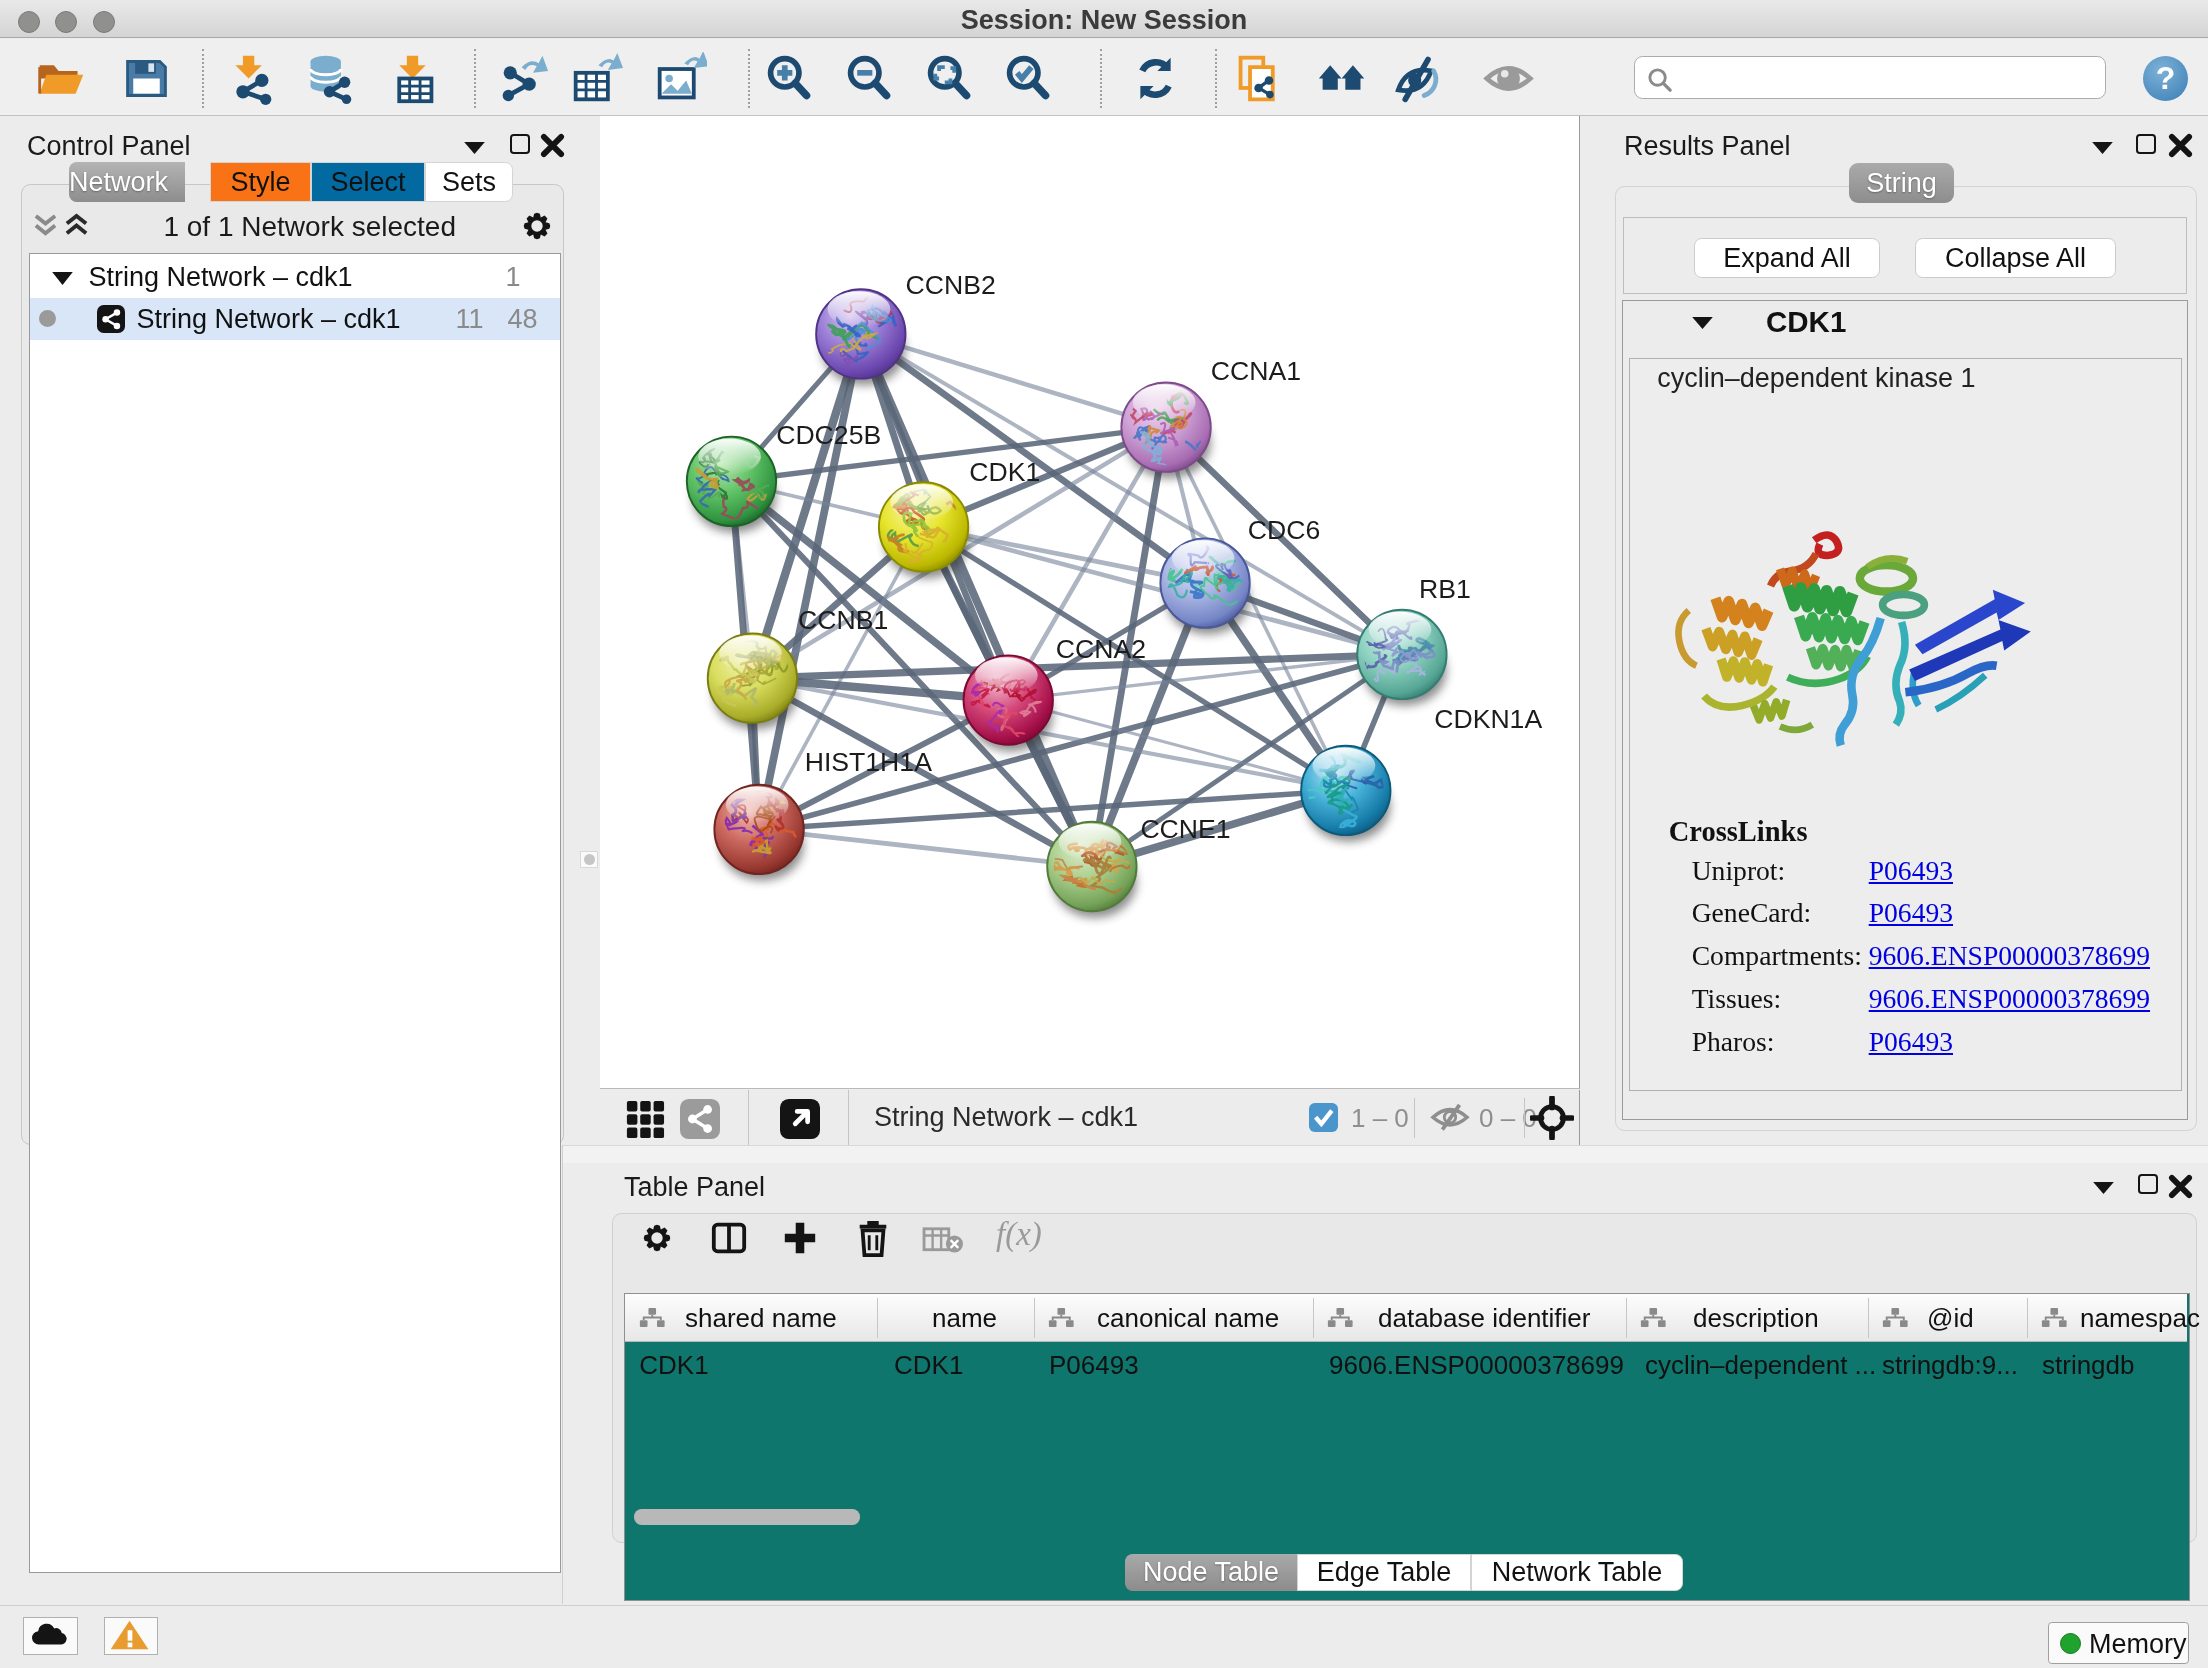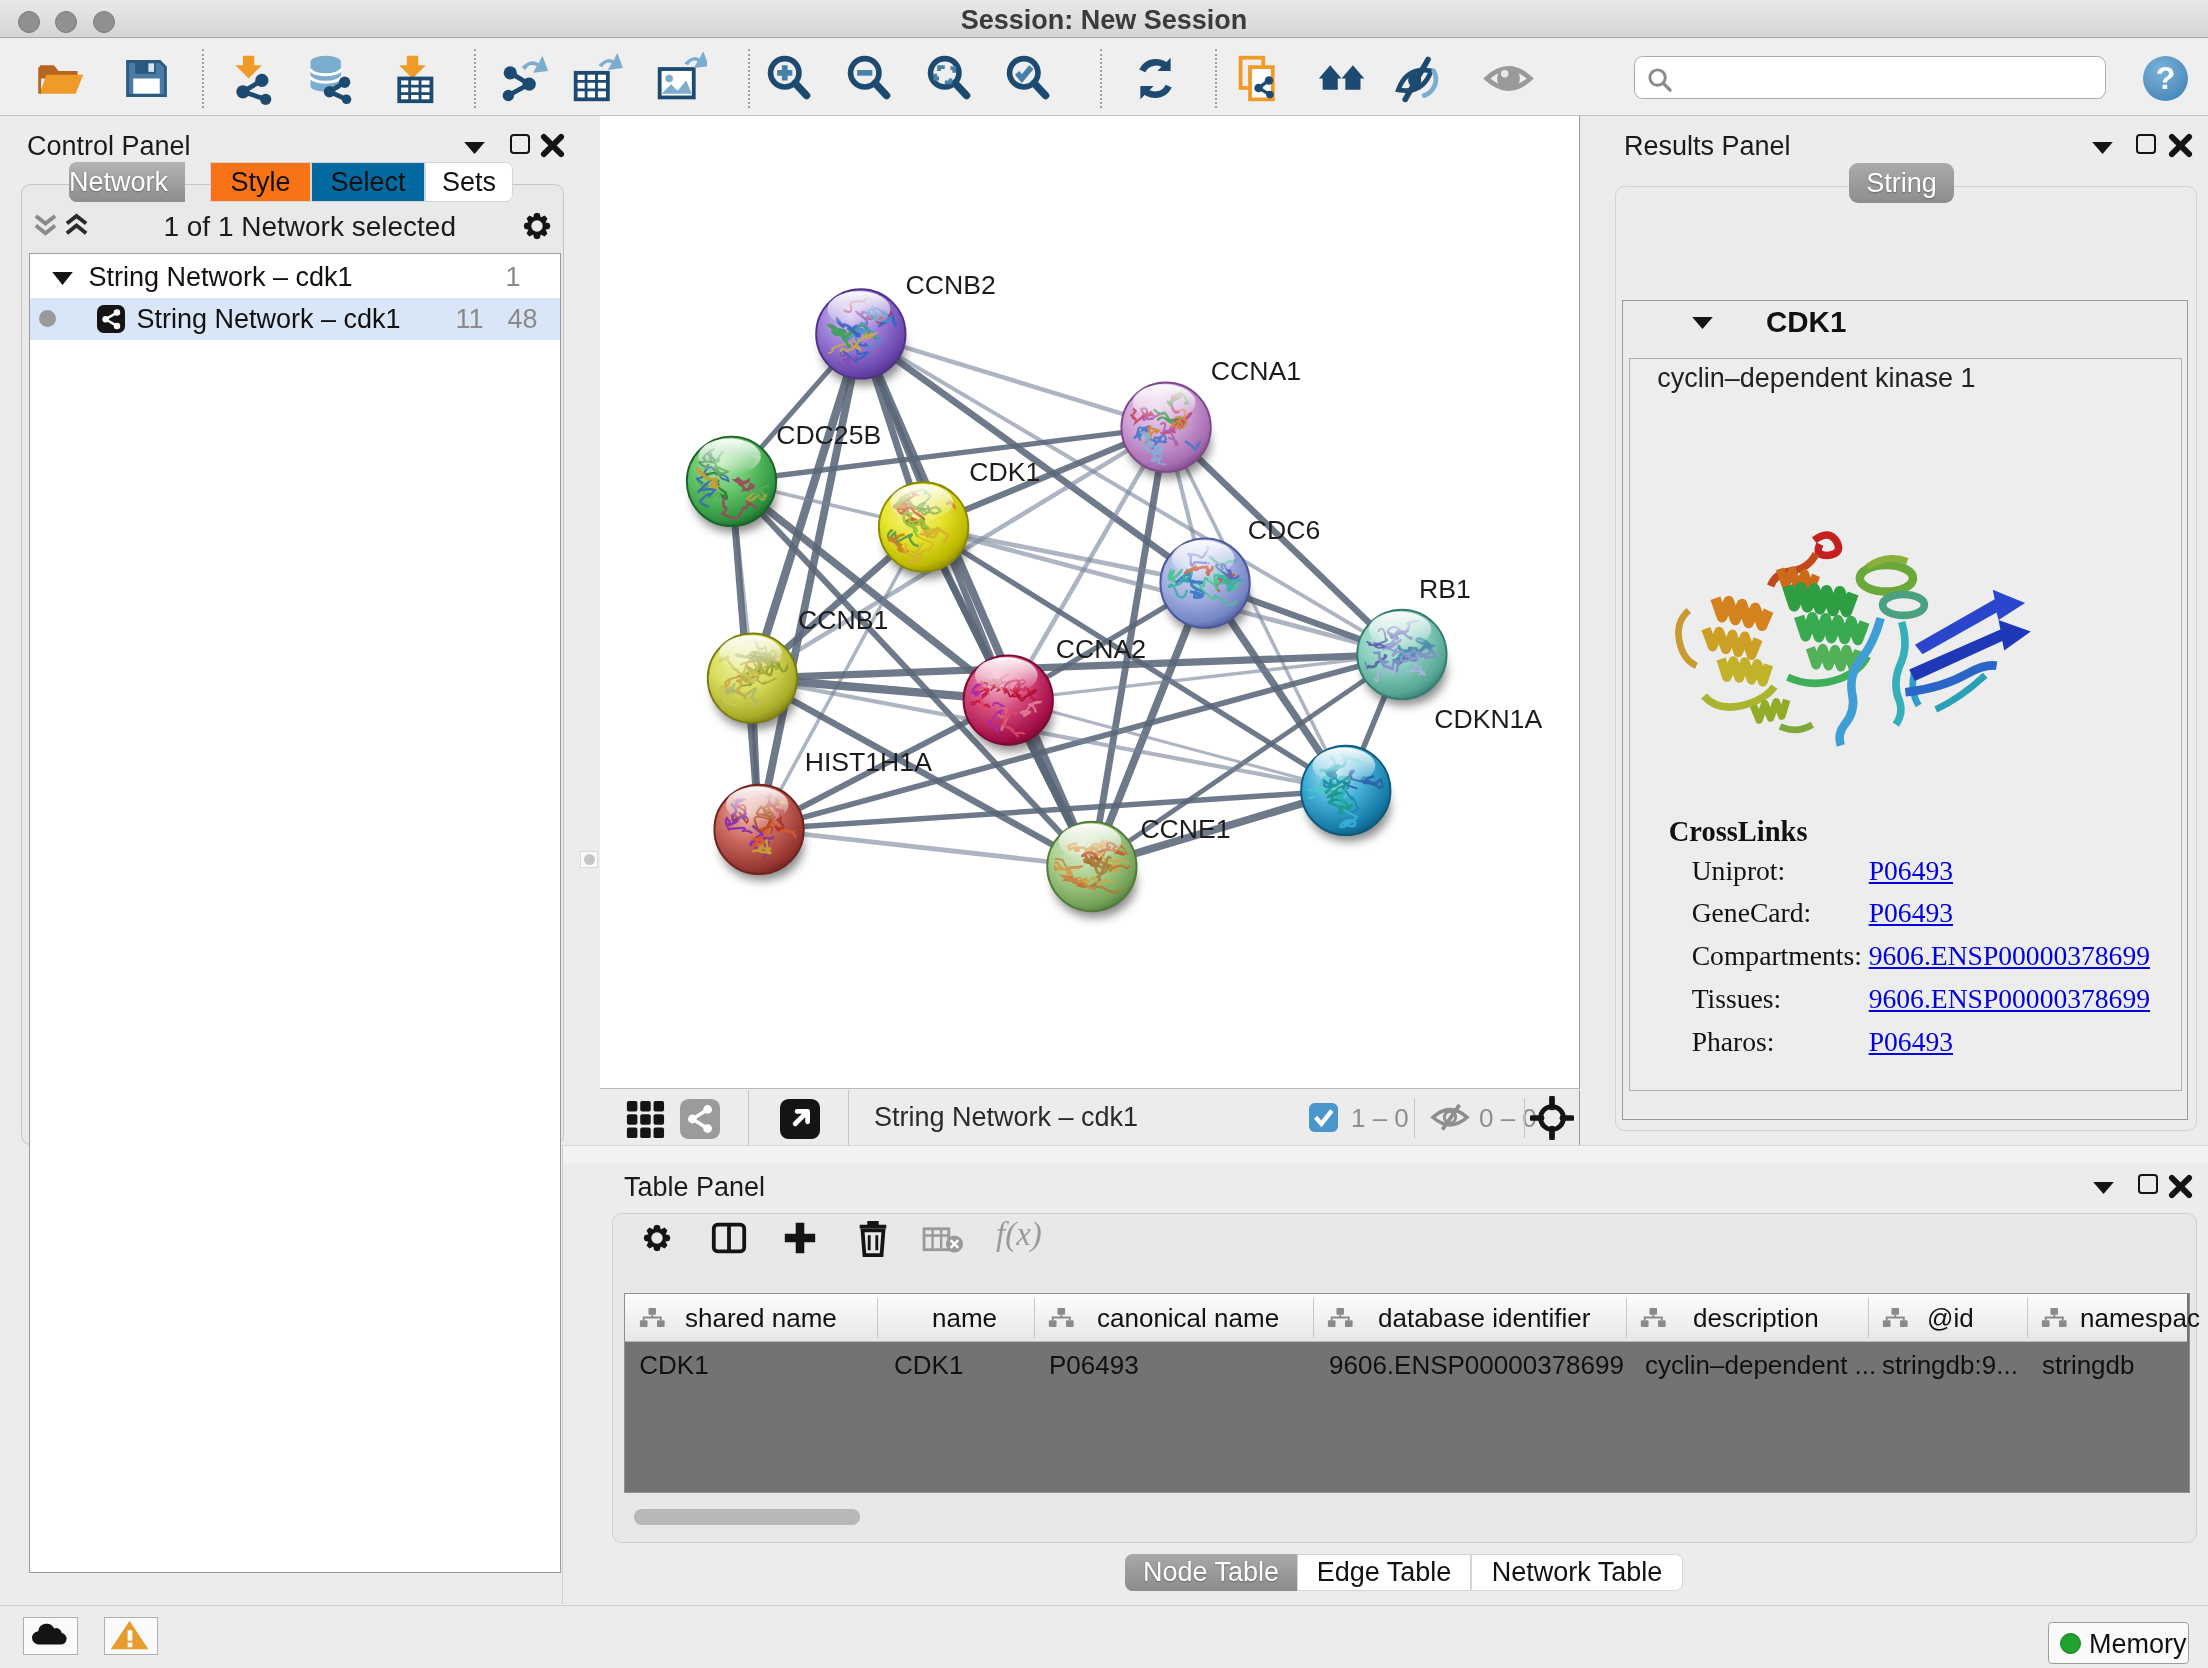--- a/index.html
+++ b/index.html
@@ -646,20 +646,24 @@
     <div class="abs" style="left:42px;top:15px;font-size:27px;color:#1a1a1a">Results Panel</div>
     <svg class="abs" style="left:508px;top:24px" width="25" height="15" viewBox="0 0 26 16">
       <path d="M2 2 h22 L13 15 Z" fill="#141414"></path>
     </svg>
     <span class="sq abs" style="left:554px;top:18px"></span>
     <svg class="abs" style="left:586px;top:17px" width="25" height="25" viewBox="0 0 26 26">
       <path d="M4 4 L22 22 M22 4 L4 22" stroke="#141414" stroke-width="6" stroke-linecap="round"></path>
     </svg>
     <div class="abs" style="left:267px;top:47px;width:105px;height:40px;background:linear-gradient(#aaa,#8d8d8d);border-radius:9px;color:#fff;font-size:27px;text-align:center;line-height:40px;text-shadow:0 1px 1.9px #666;z-index:3">String</div>
     <div class="abs" style="left:33px;top:70px;width:582px;height:945px;background:#ececec;border:1px solid #d2d2d2;border-radius:9.5px"></div>
+    <div class="abs" style="left:41px;top:101px;width:564px;height:77px;border:1px solid #bdbdbd">
+      <div class="abs" style="left:70px;top:20px;width:186px;height:40px;background:#fff;border:1px solid #cbcbcb;border-radius:7.6px;font-size:27px;text-align:center;line-height:38px;color:#111">Expand All</div>
+      <div class="abs" style="left:291px;top:20px;width:201px;height:40px;background:#fff;border:1px solid #cbcbcb;border-radius:7.6px;font-size:27px;text-align:center;line-height:38px;color:#111">Collapse All</div>
+    </div>
     <div class="abs" style="left:40px;top:184px;width:566px;height:820px;border:1px solid #9a9a9a">
       <svg class="abs" style="left:67px;top:14.3px" width="25" height="15" viewBox="0 0 26 16">
         <path d="M2 2 h22 L13 15 Z" fill="#141414"></path>
       </svg>
       <div class="abs" style="left:143px;top:3.8px;font-size:29.5px;font-weight:bold;color:#111">CDK1</div>
       <div class="abs" style="left:5.7px;top:57px;width:553px;height:733px;background:#ededed;border:1px solid #b0b0b0">
         <div class="abs" style="left:27.6px;top:3.8px;font-size:27px;color:#222">cyclin–dependent kinase 1</div>
         <svg width="380" height="247" viewBox="0 0 400 260" style="position:absolute;left:36;top:168">
 <path d="M156 14 q16 -12 24 2 q6 12 -10 14 q-14 0 -8 -12" fill="none" stroke="#c42020" stroke-width="8"></path>
 <path d="M158 28 q-8 16 -26 18 q-16 2 -22 16" fill="none" stroke="#c2481e" stroke-width="8"></path>
@@ -727,21 +731,21 @@
       <path d="M9 14 h22 l-2 26 h-18 Z" fill="none" stroke="#141414" stroke-width="4"></path>
       <path d="M16 19 v16 M24 19 v16" stroke="#141414" stroke-width="3"></path>
     </svg>
     <svg class="abs" style="left:359px;top:62px" width="44" height="28.5" viewBox="0 0 46 30">
       <rect x="2" y="4" width="26" height="22" fill="none" stroke="#9a9a9a" stroke-width="3"></rect>
       <path d="M2 11 h26 M11 4 v22 M20 4 v22" stroke="#9a9a9a" stroke-width="2.5"></path>
       <circle cx="34" cy="20" r="9" fill="#9a9a9a"></circle>
       <path d="M30 16 l8 8 M38 16 l-8 8" stroke="#fff" stroke-width="2.5"></path>
     </svg>
     <div class="abs serif" style="left:433px;top:53px;font-size:33px;font-style:italic;color:#9a9a9a"><i>f</i>(<i>x</i>)</div>
-    <div class="abs" style="left:61px;top:130px;width:1566px;height:200px;background:#737373;border:1.9px solid #8f8f8f">
+    <div class="abs" style="left:61px;top:130px;width:1566px;height:308px;background:#0f766e;border:1.9px solid #8f8f8f">
       <div class="abs" style="left:0;top:0;width:1562px;height:48px;background:linear-gradient(#fdfdfd,#e7e7e7);border-bottom:1px solid #b8b8b8"></div>
       <div class="abs" style="left:252px;top:3.8px;height:40px;border-left:1px solid #c6c6c6"></div>
       <div class="abs" style="left:409px;top:3.8px;height:40px;border-left:1px solid #c6c6c6"></div>
       <div class="abs" style="left:688px;top:3.8px;height:40px;border-left:1px solid #c6c6c6"></div>
       <div class="abs" style="left:1001px;top:3.8px;height:40px;border-left:1px solid #c6c6c6"></div>
       <div class="abs" style="left:1243px;top:3.8px;height:40px;border-left:1px solid #c6c6c6"></div>
       <div class="abs" style="left:1402px;top:3.8px;height:40px;border-left:1px solid #c6c6c6"></div>
       <div class="abs" style="left:13.3px;top:12.4px"><svg width="28.5" height="23" viewBox="0 0 30 24">
           <g fill="#8a8a8a">
             <rect x="11" y="2" width="8" height="7" rx="1"></rect>

